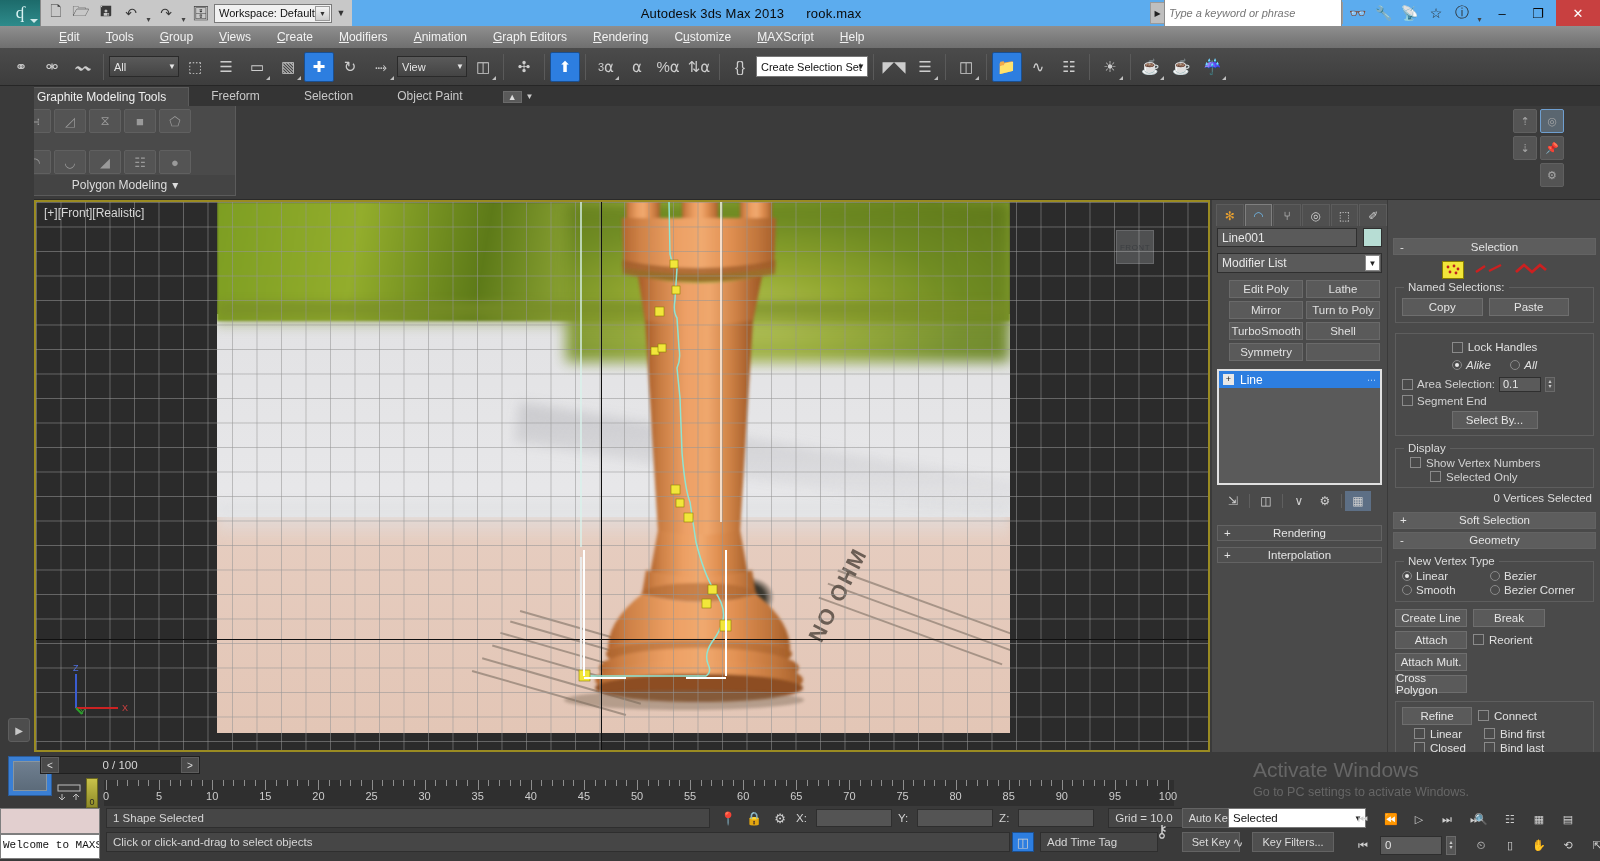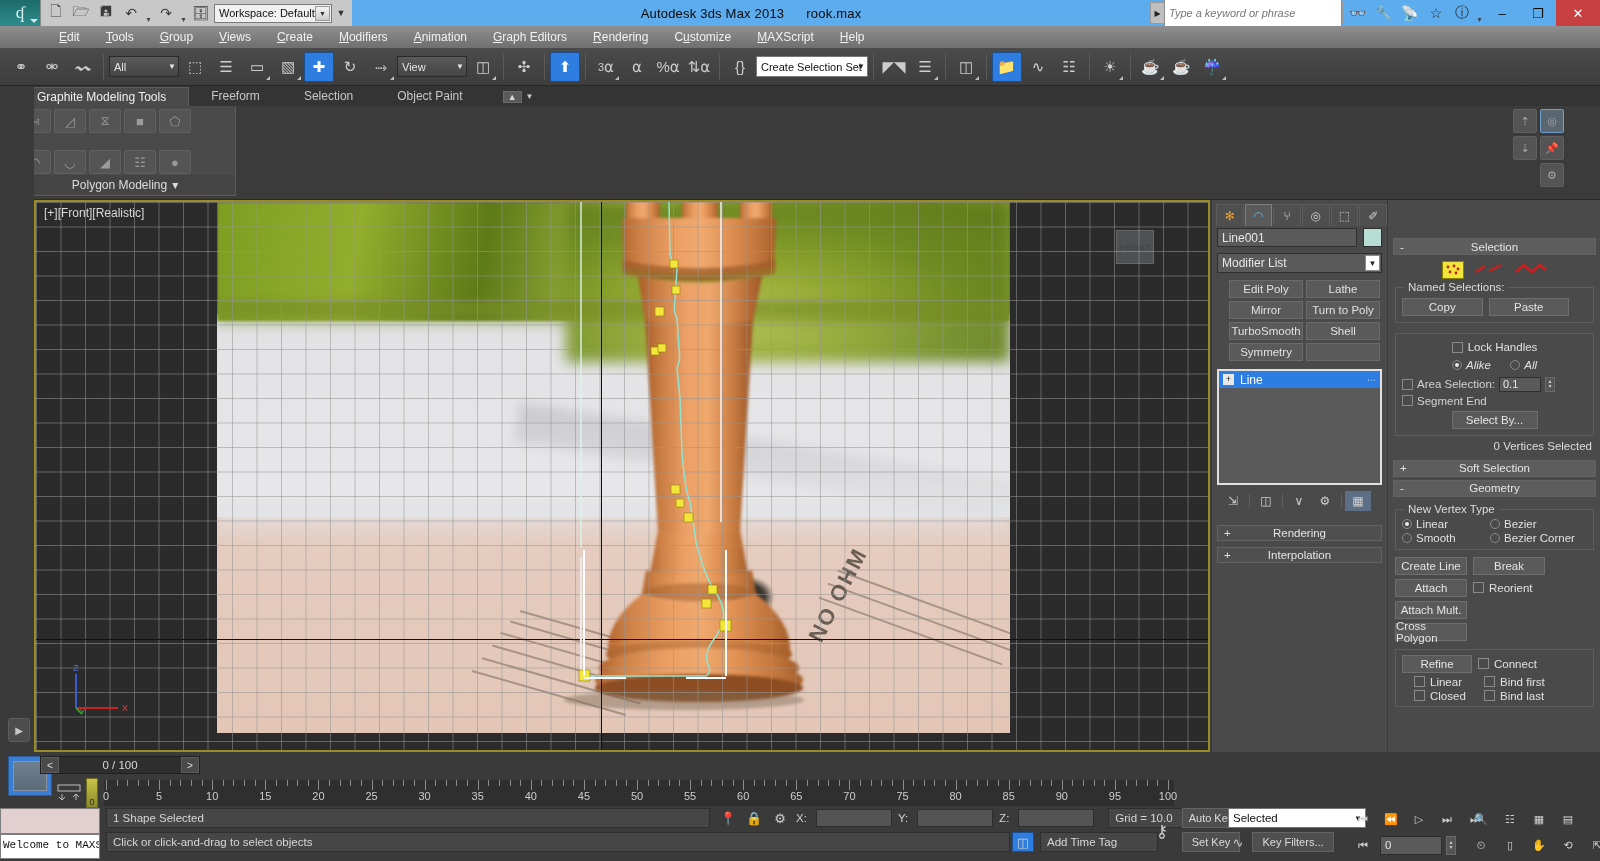--- a/index.html
+++ b/index.html
@@ -637,20 +637,31 @@
             </span>
         </div>
         <div style="display:flex;align-items:center;gap:4px;margin-bottom:4px;">
           <span class="ckbox"></span>
           <span style="font-size:11.5px">Segment End</span>
         </div>
         <div style="display:flex;justify-content:center;">
           <div class="wbtn2" style="width:86px">Select By...</div>
         </div>
       </div>
+      <div class="grp" style="margin-top:12px;padding:8px 6px 4px 6px">
+        <span class="lg">Display</span>
+        <div style="display:flex;align-items:center;gap:5px;margin-left:8px;">
+          <span class="ckbox"></span>
+          <span style="font-size:11.5px">Show Vertex Numbers</span>
+        </div>
+        <div style="display:flex;align-items:center;gap:5px;margin-left:28px;margin-top:2px;">
+          <span class="ckbox"></span>
+          <span style="font-size:11.5px">Selected Only</span>
+        </div>
+      </div>
       <div class="vtxcount">0 Vertices Selected</div>
 
       <div class="rollup" style="margin:8px 4px 0 4px;height:17px;background:#5d5d5d;">
         <span class="pm">+</span>
         <span class="tt">Soft Selection</span>
       </div>
       <div class="rollup" style="margin:3px 4px 0 4px;height:17px;background:#5d5d5d;">
         <span class="pm">-</span>
         <span class="tt">Geometry</span>
       </div>
@@ -722,20 +733,24 @@
           </span>
           <span class="ck">
             <span class="ckbox"></span>
             <span>Bind last</span>
           </span>
         </div>
       </div>
     </div>
   </div>
 
+  <div class="watermark">
+    <div class="wm1">Activate Windows</div>
+    <div class="wm2">Go to PC settings to activate Windows.</div>
+  </div>
 
   <div class="tl-zone">
     <div class="mini-sq">
         <div class="mini-in"></div>
       </div>
     <div class="tfield">
       <div class="tf-arrow">&lt;</div>
       <div class="tf-val">0 / 100</div>
       <div class="tf-arrow">&gt;</div>
     </div>

